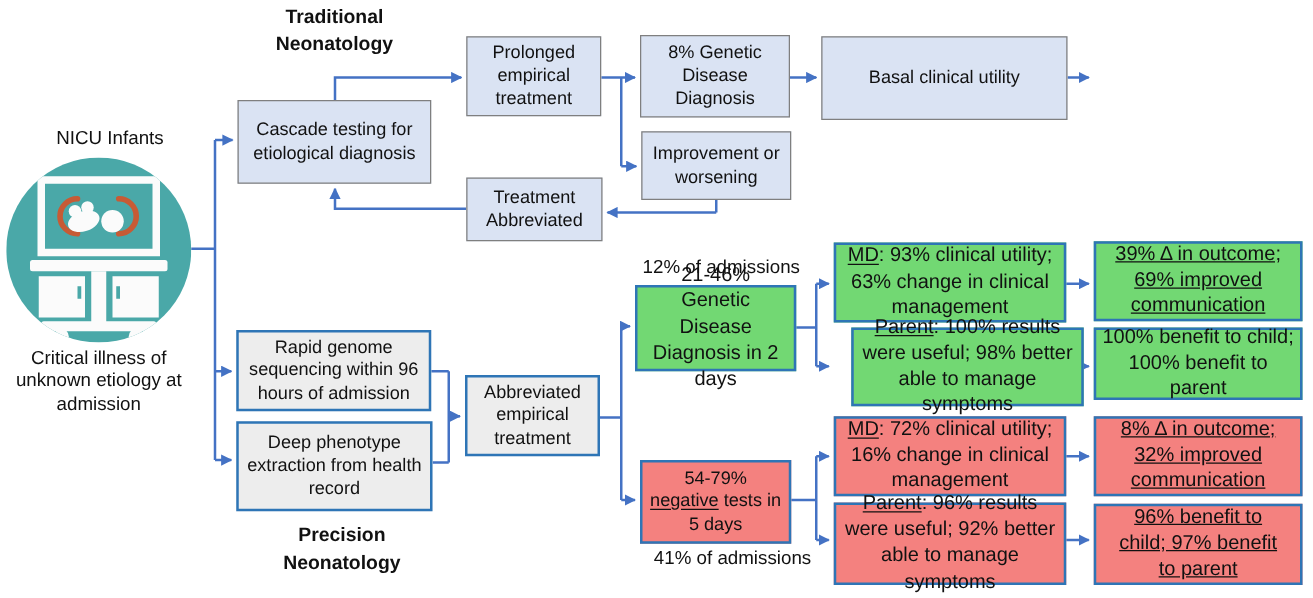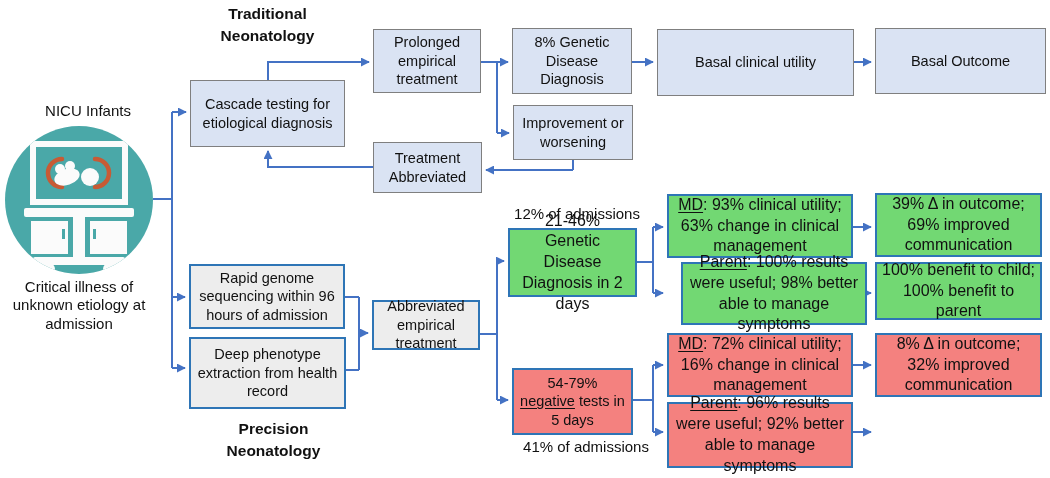--- a/index.html
+++ b/index.html
@@ -8,21 +8,21 @@
   .connectors{position:absolute;left:0;top:0;z-index:0;}
   .conn{fill:none;stroke:var(--accent,#4472c4);stroke-width:2;}
   .arrowhead{fill:var(--accent,#4472c4);}
   .box{position:absolute;z-index:1;display:flex;align-items:center;justify-content:center;
        text-align:center;font-size:14.5px;line-height:1.28;box-sizing:border-box;padding:2px 6px;}
   .trad{background:var(--trad-fill,#dae3f3);border:1.5px solid var(--trad-border,#7f7f7f);}
   .gray{background:var(--gray-fill,#ededed);border:2px solid var(--blue-border,#2e75b6);}
   .green{background:var(--green-fill,#72d873);border:2px solid var(--blue-border,#2e75b6);}
   .red{background:var(--red-fill,#f4817f);border:2px solid var(--blue-border,#2e75b6);}
   .sm{font-size:16px;line-height:1.3;}
-  .narrow{padding:2px 13px;}
+  .narrow{padding:2px 13px;text-decoration:underline;}
   .wide-pad{padding:2px 4px;}
   .hdr{position:absolute;z-index:1;font-weight:bold;font-size:15.5px;line-height:1.4;text-align:center;}
   .lbl{position:absolute;z-index:1;font-size:15px;text-align:center;line-height:1.22;}
   .icon-wrap{position:absolute;z-index:1;}
   u{text-underline-offset:2px;}
 </style>
 </head>
 <body>
 
 <div class="stage">
@@ -106,37 +106,34 @@
   </div>
   <div class="box trad" style="left:373px;top:29px;width:108px;height:64px">
     <span>Prolonged empirical treatment</span>
   </div>
   <div class="box trad" style="left:512px;top:28px;width:120px;height:66px">
     <span>8% Genetic Disease Diagnosis</span>
   </div>
   <div class="box trad" style="left:657px;top:29px;width:197px;height:67px">
     <span>Basal clinical utility</span>
   </div>
-  <div class="box trad" style="left:875px;top:28px;width:171px;height:66px">
-    <span>Basal Outcome</span>
-  </div>
   <div class="box trad" style="left:513px;top:105px;width:120px;height:55px">
     <span>Improvement or worsening</span>
   </div>
   <div class="box trad" style="left:373px;top:142px;width:109px;height:51px">
     <span>Treatment Abbreviated</span>
   </div>
 
   <div class="box gray" style="left:189px;top:264px;width:156px;height:65px">
     <span>Rapid genome sequencing within 96 hours of admission</span>
   </div>
   <div class="box gray" style="left:189px;top:337px;width:157px;height:72px">
     <span>Deep phenotype extraction from health record</span>
   </div>
-  <div class="box gray" style="left:372px;top:300px;width:108px;height:50px">
+  <div class="box gray" style="left:372px;top:300px;width:108px;height:65px">
     <span>Abbreviated empirical treatment</span>
   </div>
 
   <div class="box green sm" style="left:508px;top:228px;width:129px;height:69px">
     <span>21-46% Genetic Disease Diagnosis in 2 days</span>
   </div>
   <div class="box green sm" style="left:667px;top:194px;width:186px;height:64px">
     <span><u>MD</u><span>: 93% clinical utility; 63% change in clinical management</span></span>
   </div>
   <div class="box green sm" style="left:681px;top:262px;width:186px;height:63px">
@@ -154,14 +151,17 @@
   </div>
   <div class="box red sm" style="left:667px;top:333px;width:186px;height:64px">
     <span><u>MD</u><span>: 72% clinical utility; 16% change in clinical management</span></span>
   </div>
   <div class="box red sm" style="left:667px;top:402px;width:186px;height:66px">
     <span><u>Parent</u><span>: 96% results were useful; 92% better able to manage symptoms</span></span>
   </div>
   <div class="box red sm narrow" style="left:875px;top:333px;width:167px;height:64px">
     <span>8% Δ in outcome; 32% improved communication</span>
   </div>
+  <div class="box red sm narrow" style="left:875px;top:403px;width:167px;height:65px">
+    <span>96% benefit to child; 97% benefit to parent</span>
+  </div>
 
 </div>
 
 </body></html>

